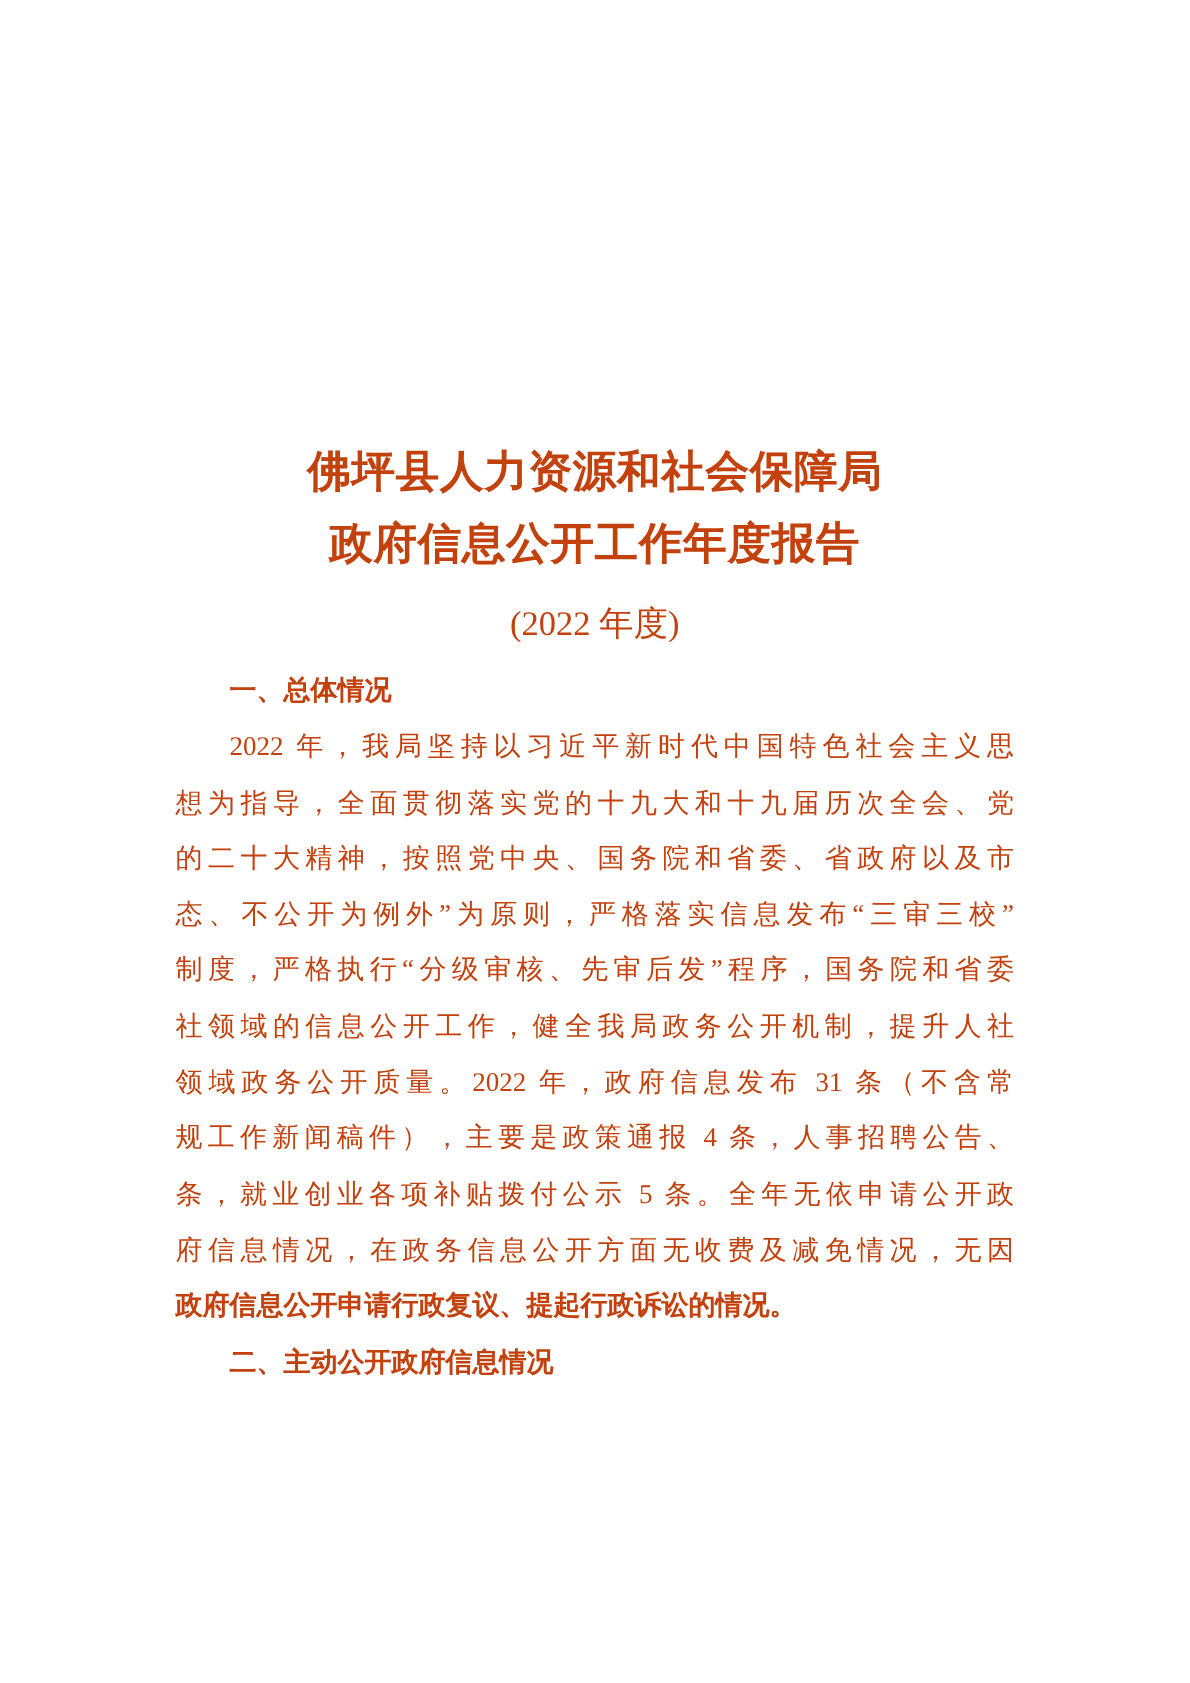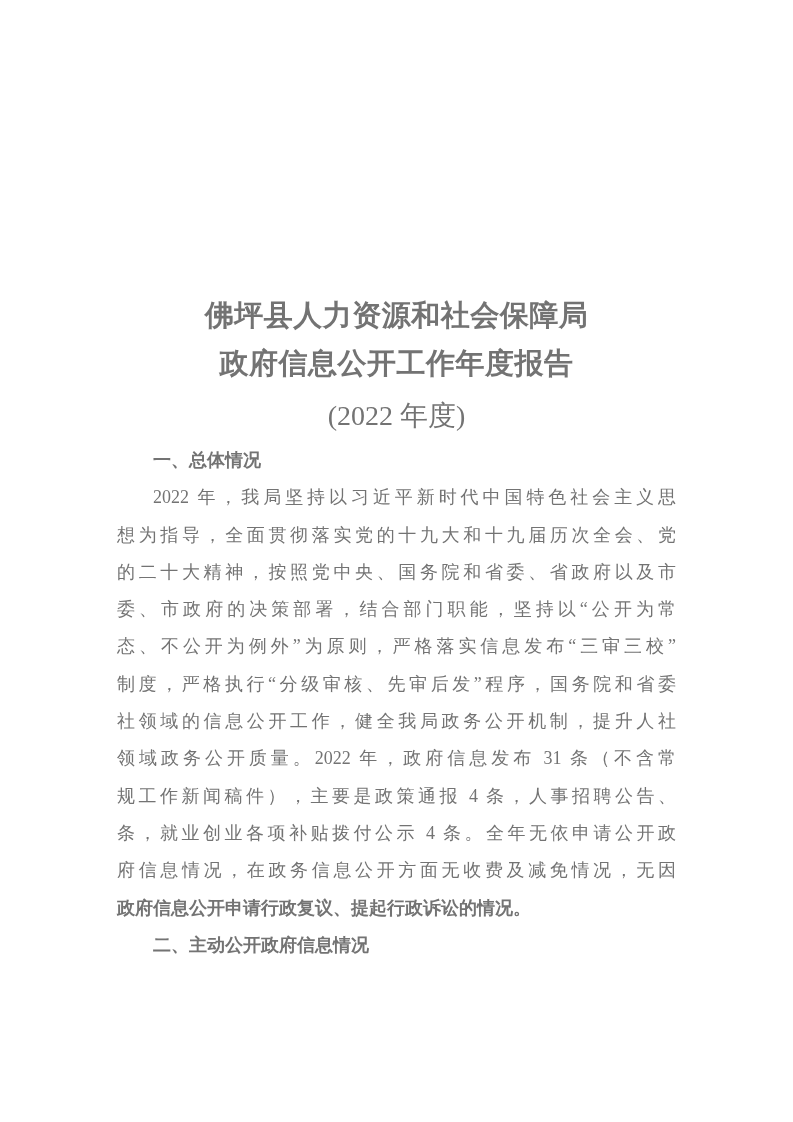--- a/index.html
+++ b/index.html
@@ -5,41 +5,41 @@
   html, body {
     margin: 0;
     padding: 0;
     background: #ffffff;
   }
   .page {
     position: relative;
     width: 692px;
     height: 1122px;
     background: #ffffff;
-    color: #737373;
+    color: #c2410c;
     overflow: hidden;
     font-family: "Liberation Serif", serif;
   }
   .content {
     margin: 0 117px;
     width: 559px;
   }
   .doc-title {
     margin-top: 291px;
     text-align: center;
     font-weight: bold;
     font-size: 29px;
     line-height: 48px;
     font-family: "Liberation Serif", serif;
     letter-spacing: 0.5px;
   }
   .doc-subtitle {
     margin-top: 14px;
     text-align: center;
-    font-size: 28px;
+    font-size: 23px;
     line-height: 29px;
     font-family: "Liberation Serif", serif;
   }
   .body-block {
     margin-top: 12px;
     font-size: 18px;
     line-height: 37.3px;
   }
   .section-heading {
     font-family: "Liberation Sans", sans-serif;
@@ -75,27 +75,26 @@
     <div class="doc-subtitle">(2022 年度)</div>
 
     <div class="body-block">
 
       <div class="section-heading">一、总体情况</div>
 
       <div>
         <div class="body-line first-line">2022 年，我局坚持以习近平新时代中国特色社会主义思</div>
         <div class="body-line">想为指导，全面贯彻落实党的十九大和十九届历次全会、党</div>
         <div class="body-line">的二十大精神，按照党中央、国务院和省委、省政府以及市</div>
-        <div class="body-line">委、市政府的决策部署，结合部门职能，坚持以“公开为常</div>
         <div class="body-line">态、不公开为例外”为原则，严格落实信息发布“三审三校”</div>
         <div class="body-line">制度，严格执行“分级审核、先审后发”程序，国务院和省委</div>
         <div class="body-line">社领域的信息公开工作，健全我局政务公开机制，提升人社</div>
         <div class="body-line">领域政务公开质量。2022 年，政府信息发布 31 条（不含常</div>
         <div class="body-line">规工作新闻稿件），主要是政策通报 4 条，人事招聘公告、</div>
-        <div class="body-line">条，就业创业各项补贴拨付公示 4 条。全年无依申请公开政</div>
+        <div class="body-line">条，就业创业各项补贴拨付公示 5 条。全年无依申请公开政</div>
         <div class="body-line">府信息情况，在政务信息公开方面无收费及减免情况，无因</div>
         <div class="body-line last-line">政府信息公开申请行政复议、提起行政诉讼的情况。</div>
       </div>
 
       <div class="section-heading">二、主动公开政府信息情况</div>
 
     </div>
 
   </div>
 </div>

